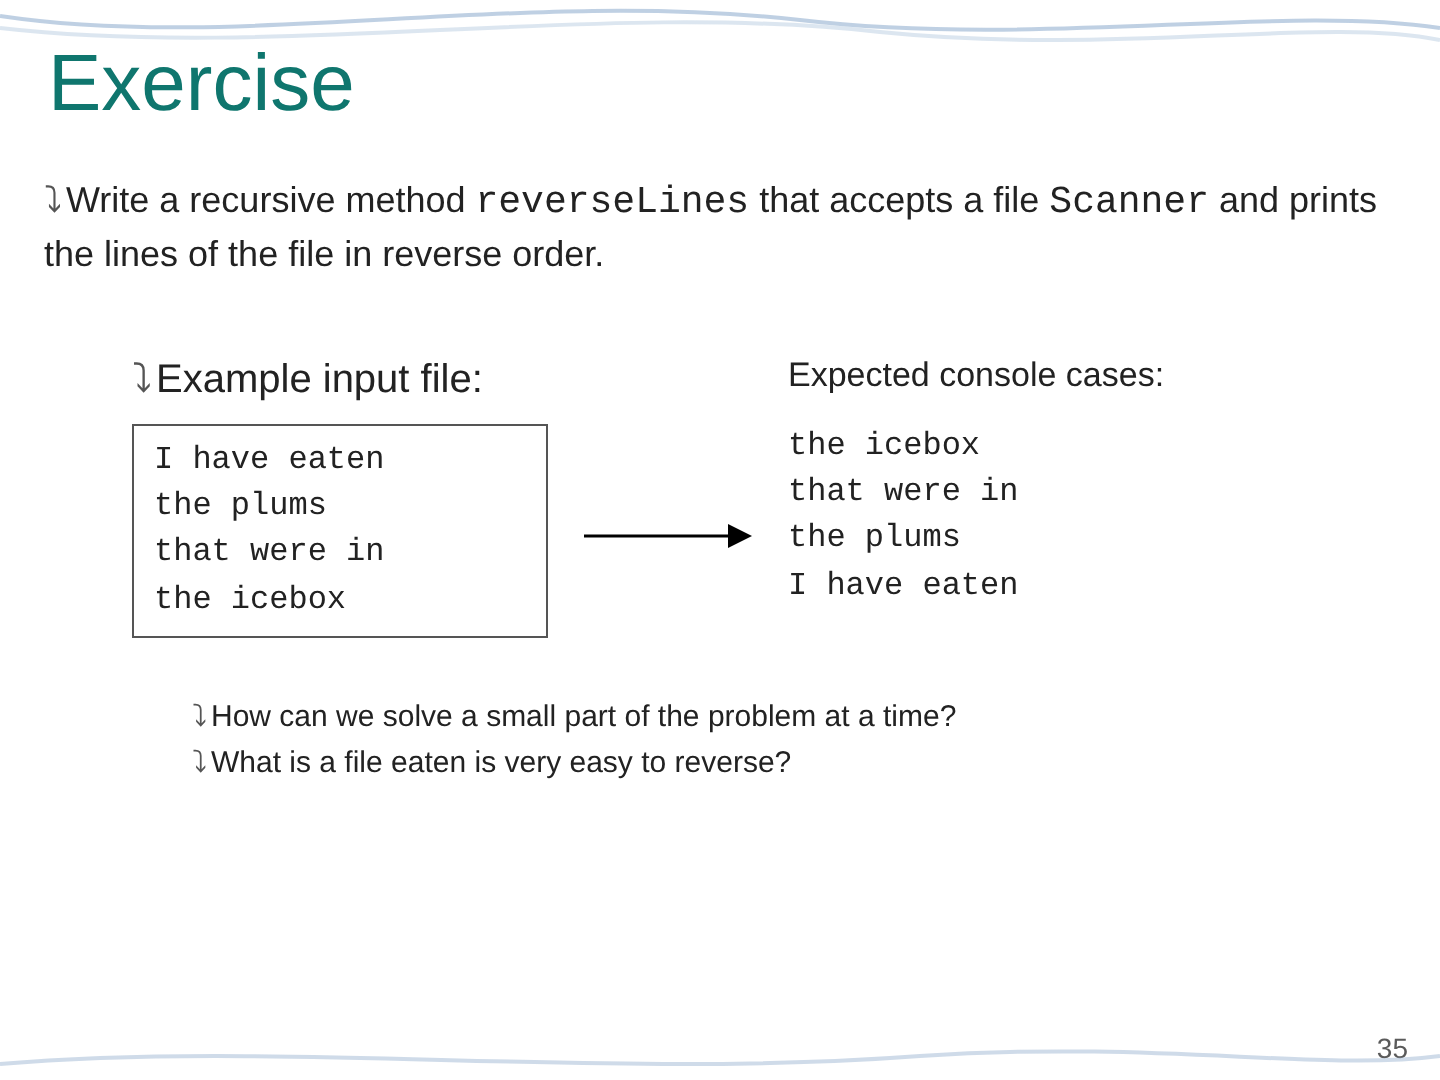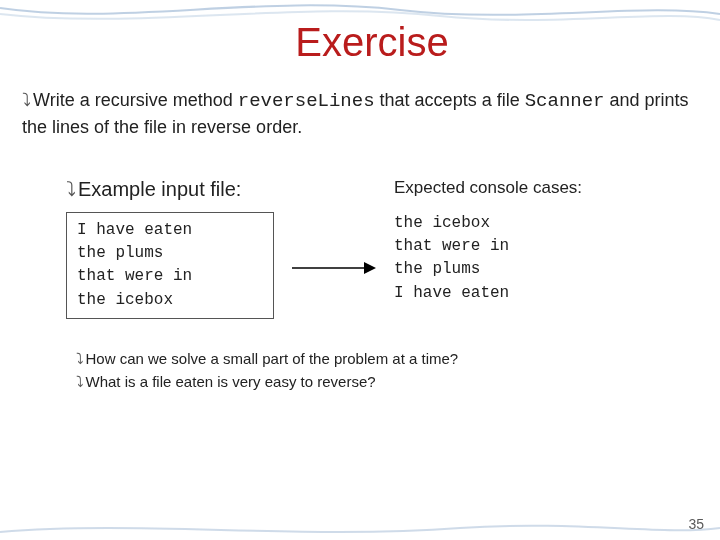--- a/index.html
+++ b/index.html
@@ -13,24 +13,24 @@
   .top-swirl {
     position: absolute;
     top: 0; left: 0; right: 0;
     height: 30px;
     pointer-events: none;
   }
   .title {
     position: absolute;
     top: 20px;
     left: 0; right: 0;
-    text-align: center;
+    text-align: left;
     font-size: 40px;
     font-weight: 400;
-    color: #b91c1c;
+    color: #0f766e;
     padding-left: 24px;
   }
   .content {
     position: absolute;
     top: 88px;
     left: 22px;
     right: 22px;
   }
   .bullet-line {
     font-size: 18px;
@@ -100,20 +100,21 @@
     font-size: 17px;
   }
   .cases-head .glyph { font-family: Arial, sans-serif; color: #555; margin-right: 2px; }
   .cases-sub {
     margin-top: 10px;
     margin-left: 28px;
   }
   .cases-sub div {
     font-size: 15px;
     line-height: 1.5;
+    margin-left: 20px;
   }
   .cases-sub .glyph { font-family: Arial, sans-serif; color: #555; margin-right: 2px; }
   .page-num {
     position: absolute;
     bottom: 8px;
     right: 16px;
     font-size: 14px;
     color: #5a5a5a;
   }
   .bottom-swirl {

